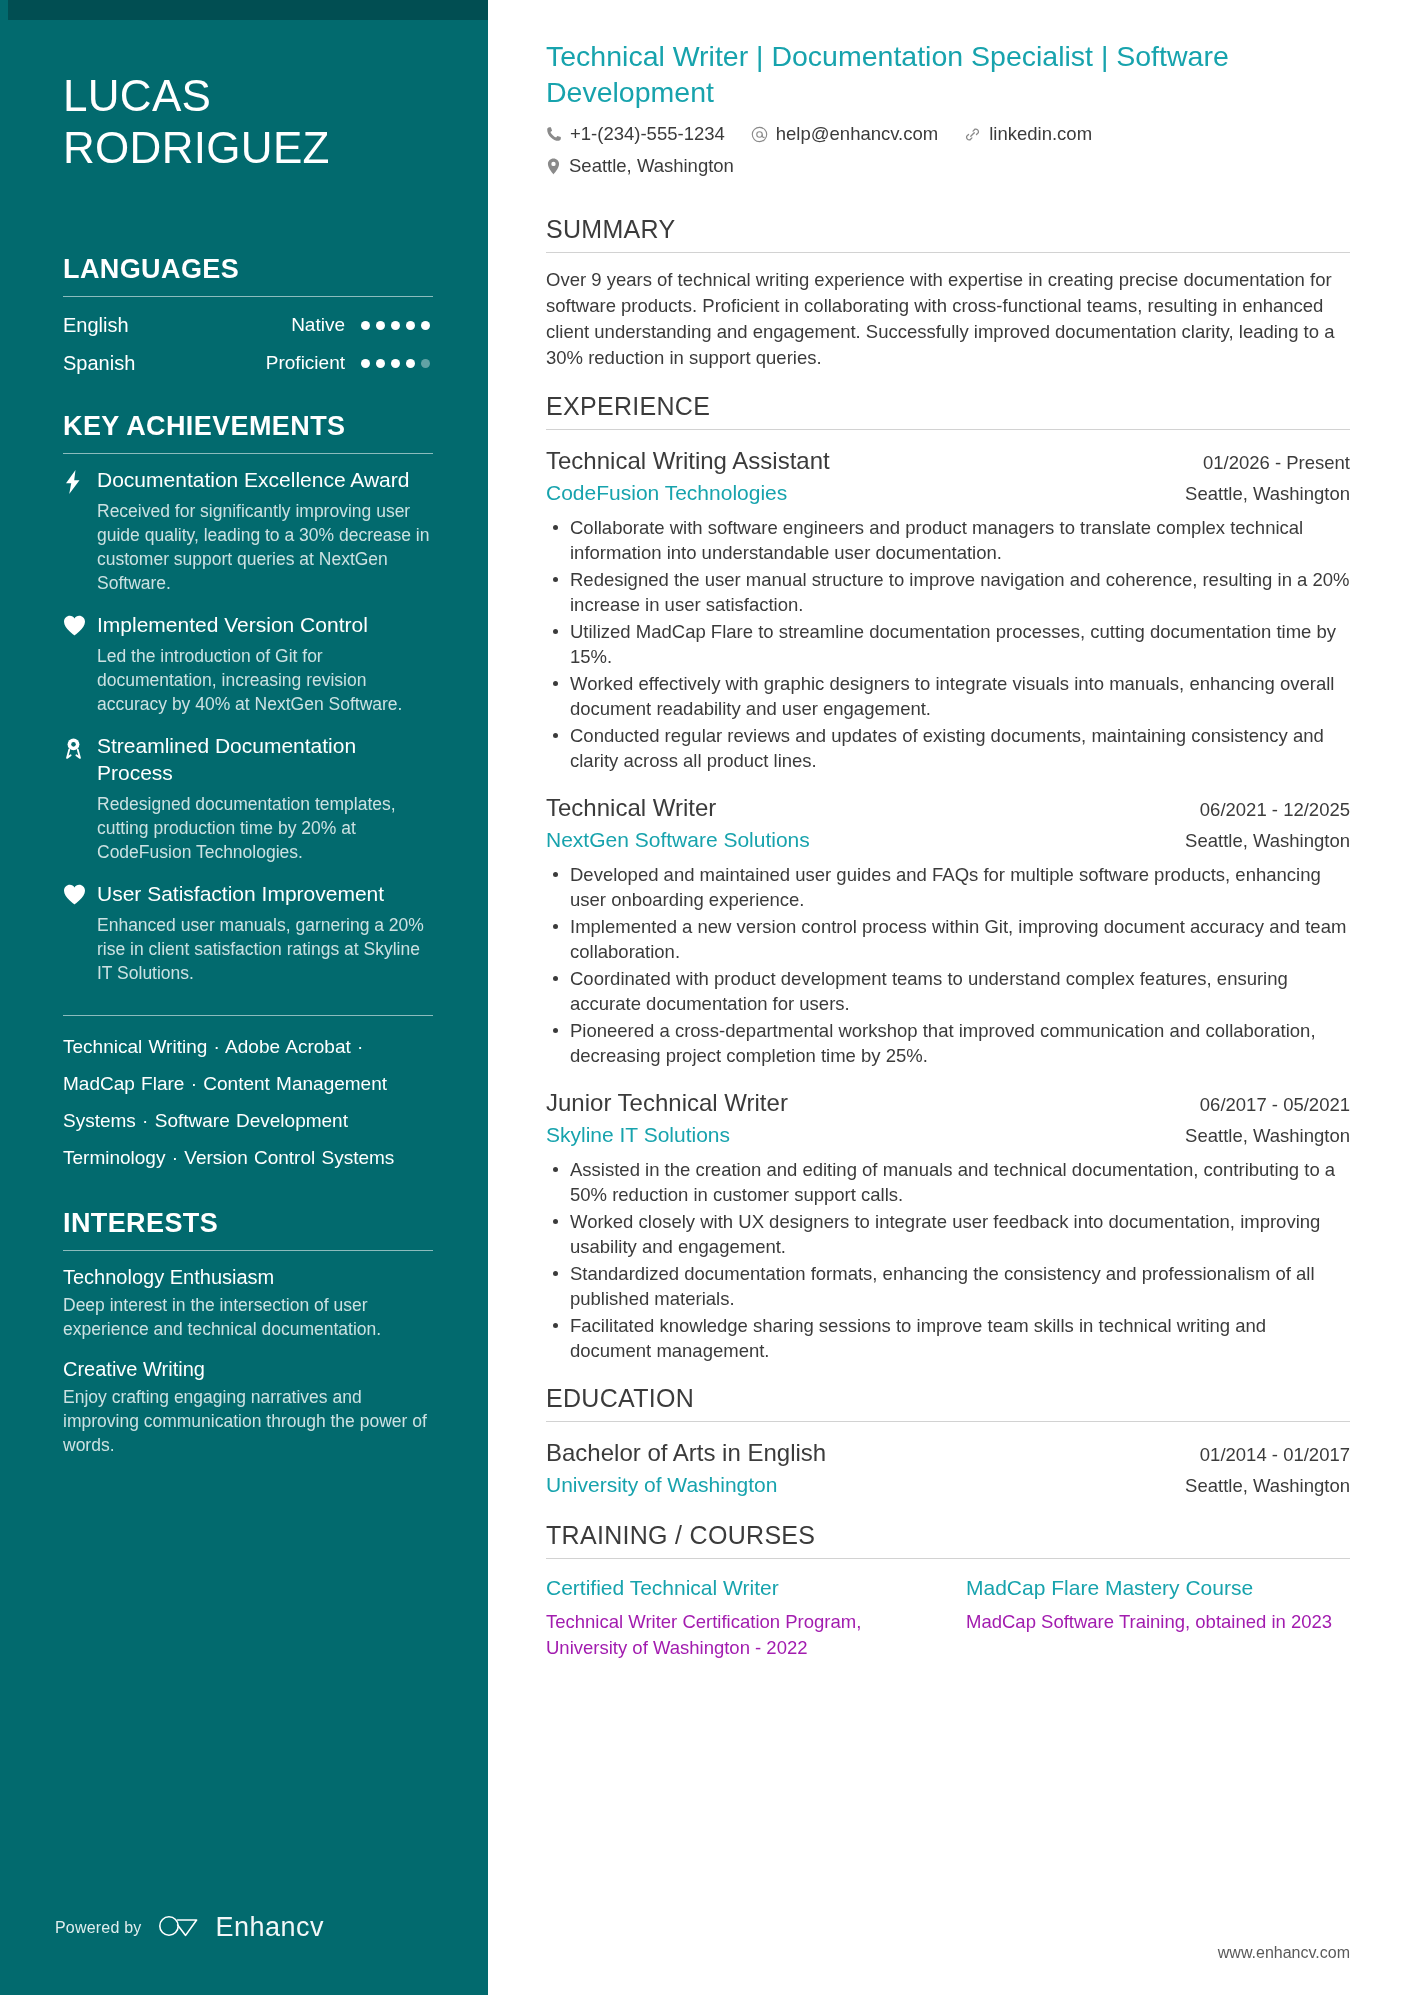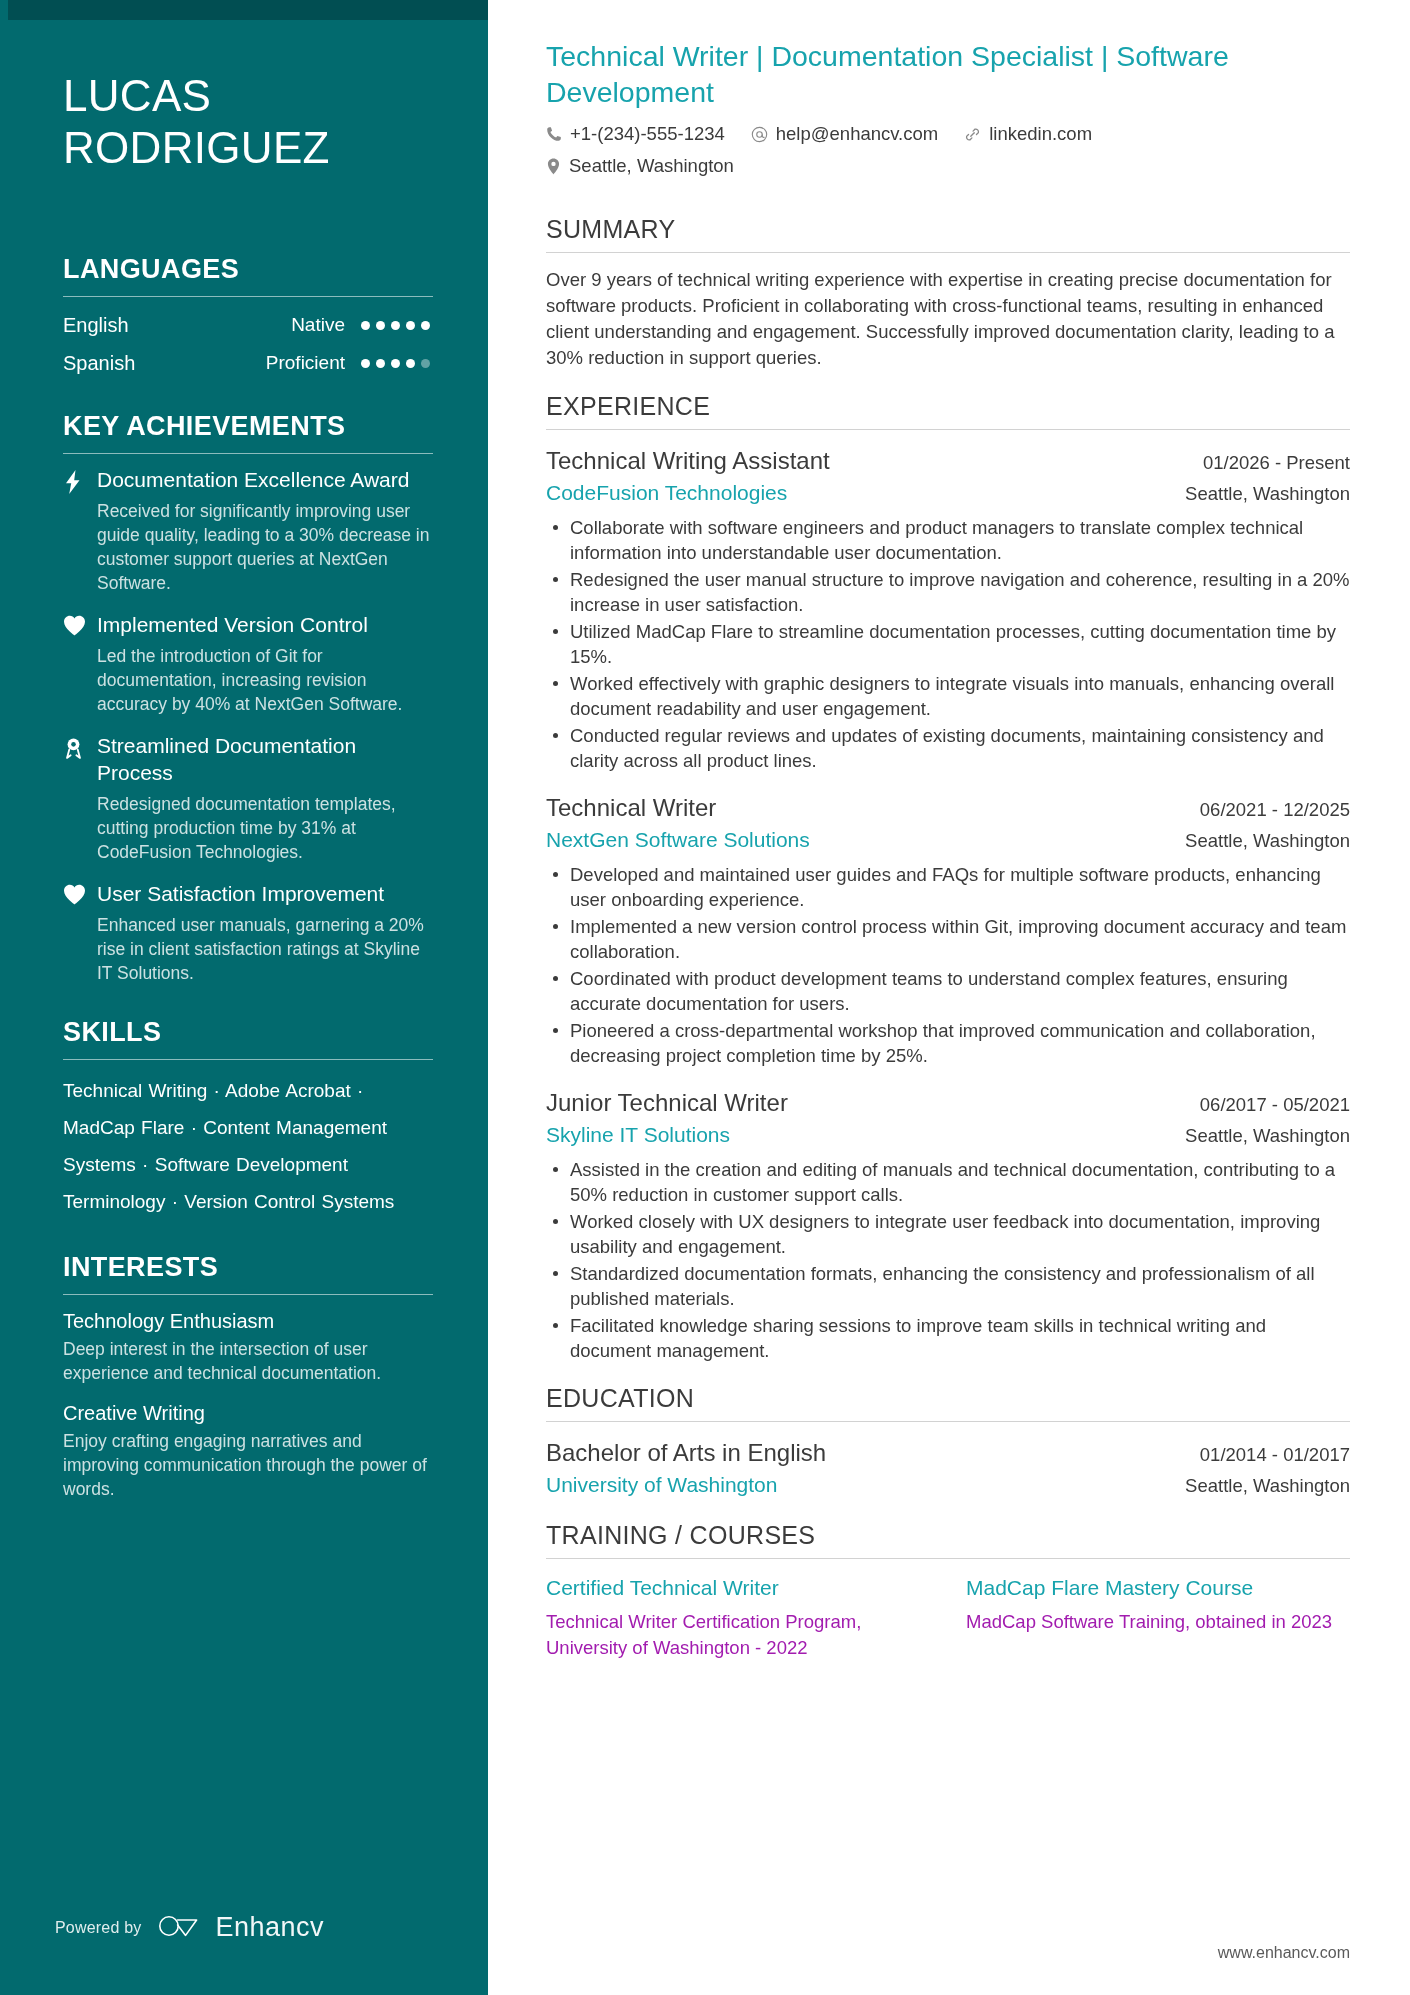--- a/index.html
+++ b/index.html
@@ -375,39 +375,38 @@
           <div class="ach-icon">
             <svg width="21" height="24" viewBox="0 0 22 24" fill="none" stroke="#ffffff" stroke-width="1.9">
               <circle cx="11" cy="8.2" r="6.2" fill="#ffffff" stroke="none"></circle>
               <circle cx="11" cy="8.2" r="2.4" fill="#026a6e" stroke="none"></circle>
               <path d="M6.6 13.6 L4.2 22.4 L8.0 19.6" stroke-linejoin="round" stroke-linecap="round"></path>
               <path d="M15.4 13.6 L17.8 22.4 L14.0 19.6" stroke-linejoin="round" stroke-linecap="round"></path>
             </svg>
           </div>
           <div class="ach-body">
             <div class="ach-title">Streamlined Documentation Process</div>
-            <div class="ach-desc">Redesigned documentation templates, cutting production time by 31% at CodeFusion Technologies.</div>
+            <div class="ach-desc">Redesigned documentation templates, cutting production time by 20% at CodeFusion Technologies.</div>
           </div>
         </div>
 
         <div class="ach">
           <div class="ach-icon">
             <svg width="23" height="21" viewBox="0 0 24 22" fill="#ffffff">
                 <path d="M12 21.5 C12 21.5 1 14.2 1 7.2 C1 3.4 3.9 0.8 7.1 0.8 C9.3 0.8 11 1.9 12 3.6 C13 1.9 14.7 0.8 16.9 0.8 C20.1 0.8 23 3.4 23 7.2 C23 14.2 12 21.5 12 21.5 Z"></path>
               </svg>
           </div>
           <div class="ach-body">
             <div class="ach-title">User Satisfaction Improvement</div>
             <div class="ach-desc">Enhanced user manuals, garnering a 20% rise in client satisfaction ratings at Skyline IT Solutions.</div>
           </div>
         </div>
       </section>
 
       <section class="side-section">
-        <h2 class="side-title">SKILLS</h2>
         <div class="side-rule"></div>
         <div class="skills-text" id="skills-text"><span>Technical Writing · </span><span>Adobe Acrobat · </span><span>MadCap Flare · </span><span>Content Management Systems · </span><span>Software Development Terminology · </span><span>Version Control Systems</span></div>
       </section>
 
       <section class="side-section">
         <h2 class="side-title">INTERESTS</h2>
         <div class="side-rule"></div>
 
         <div class="interest">
           <div class="interest-title">Technology Enthusiasm</div>

